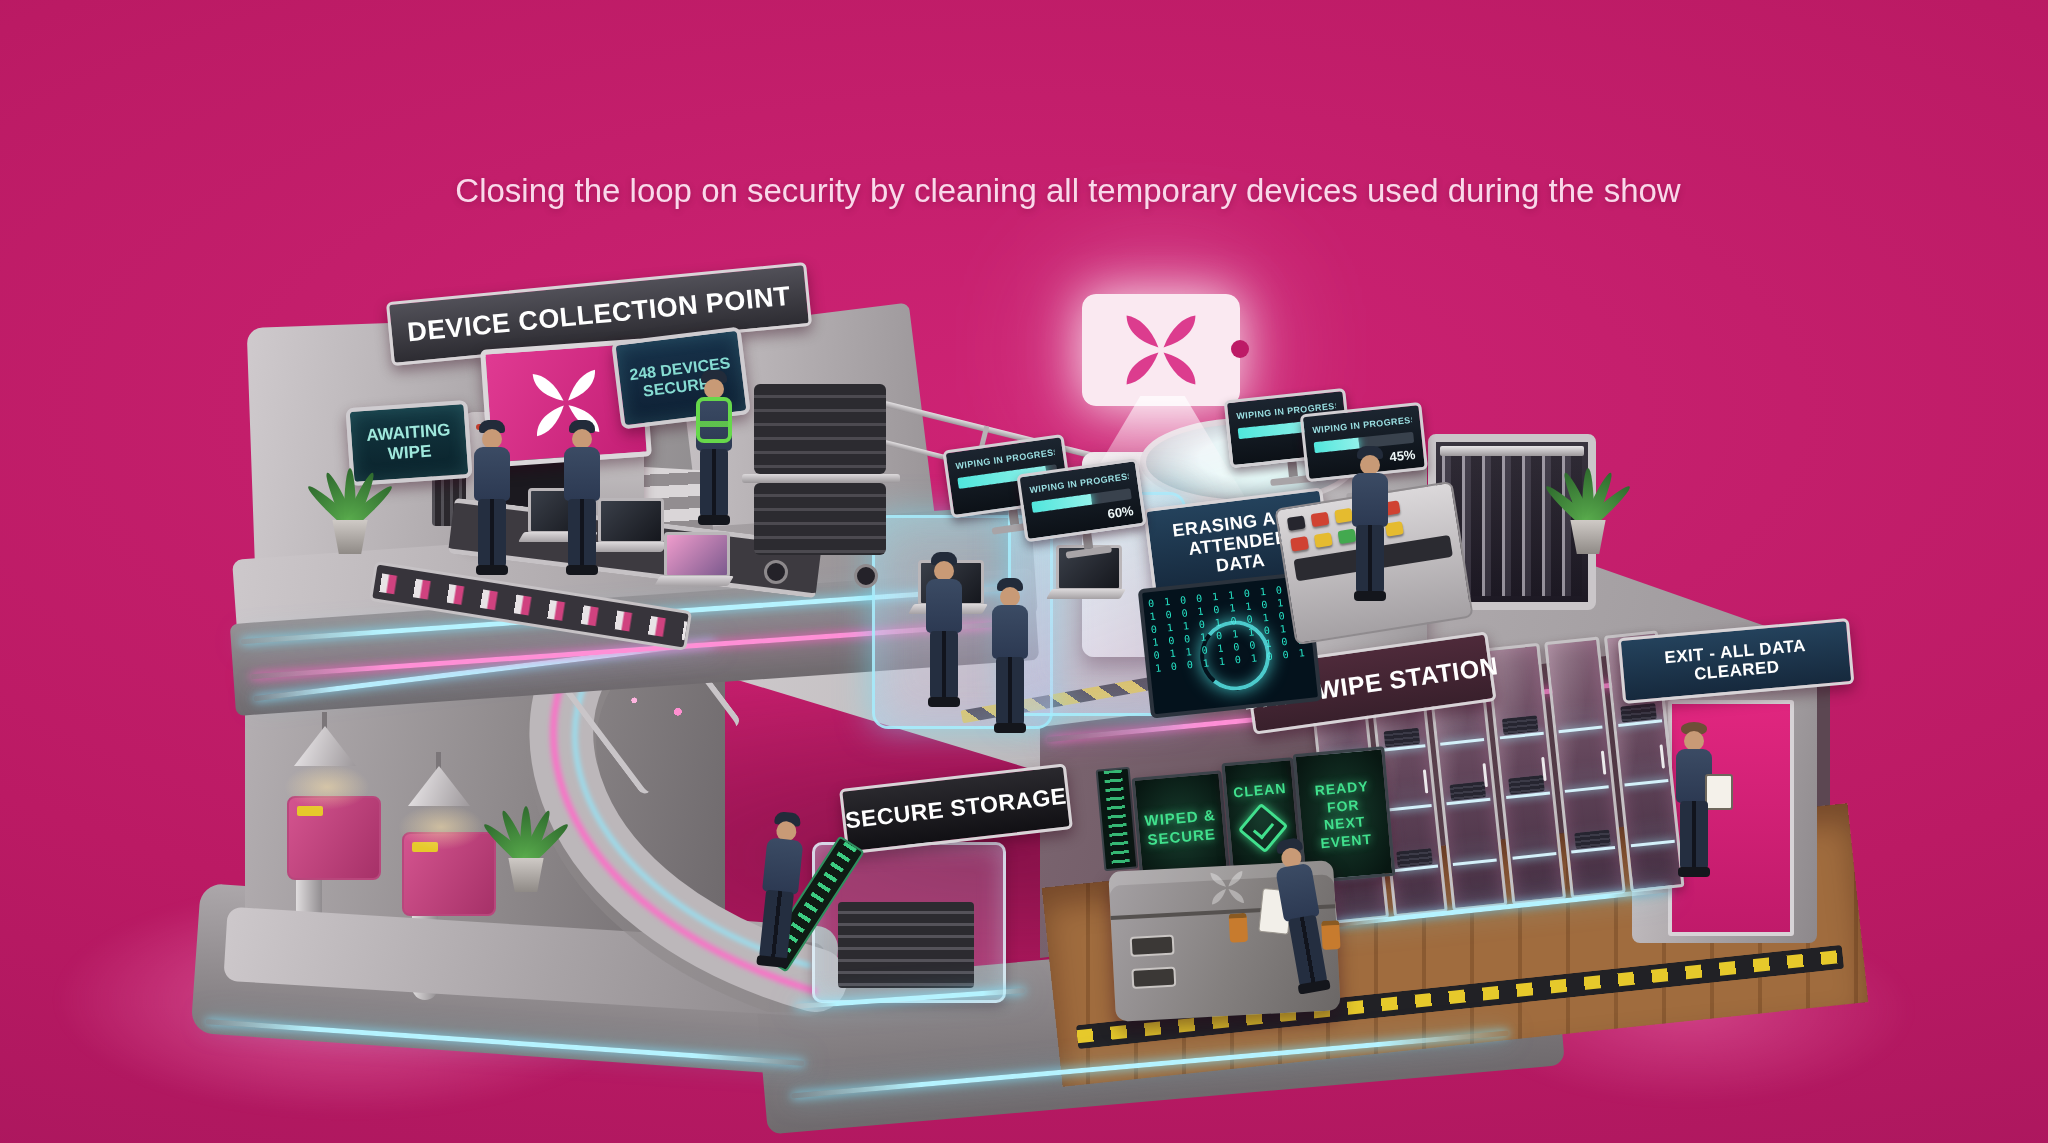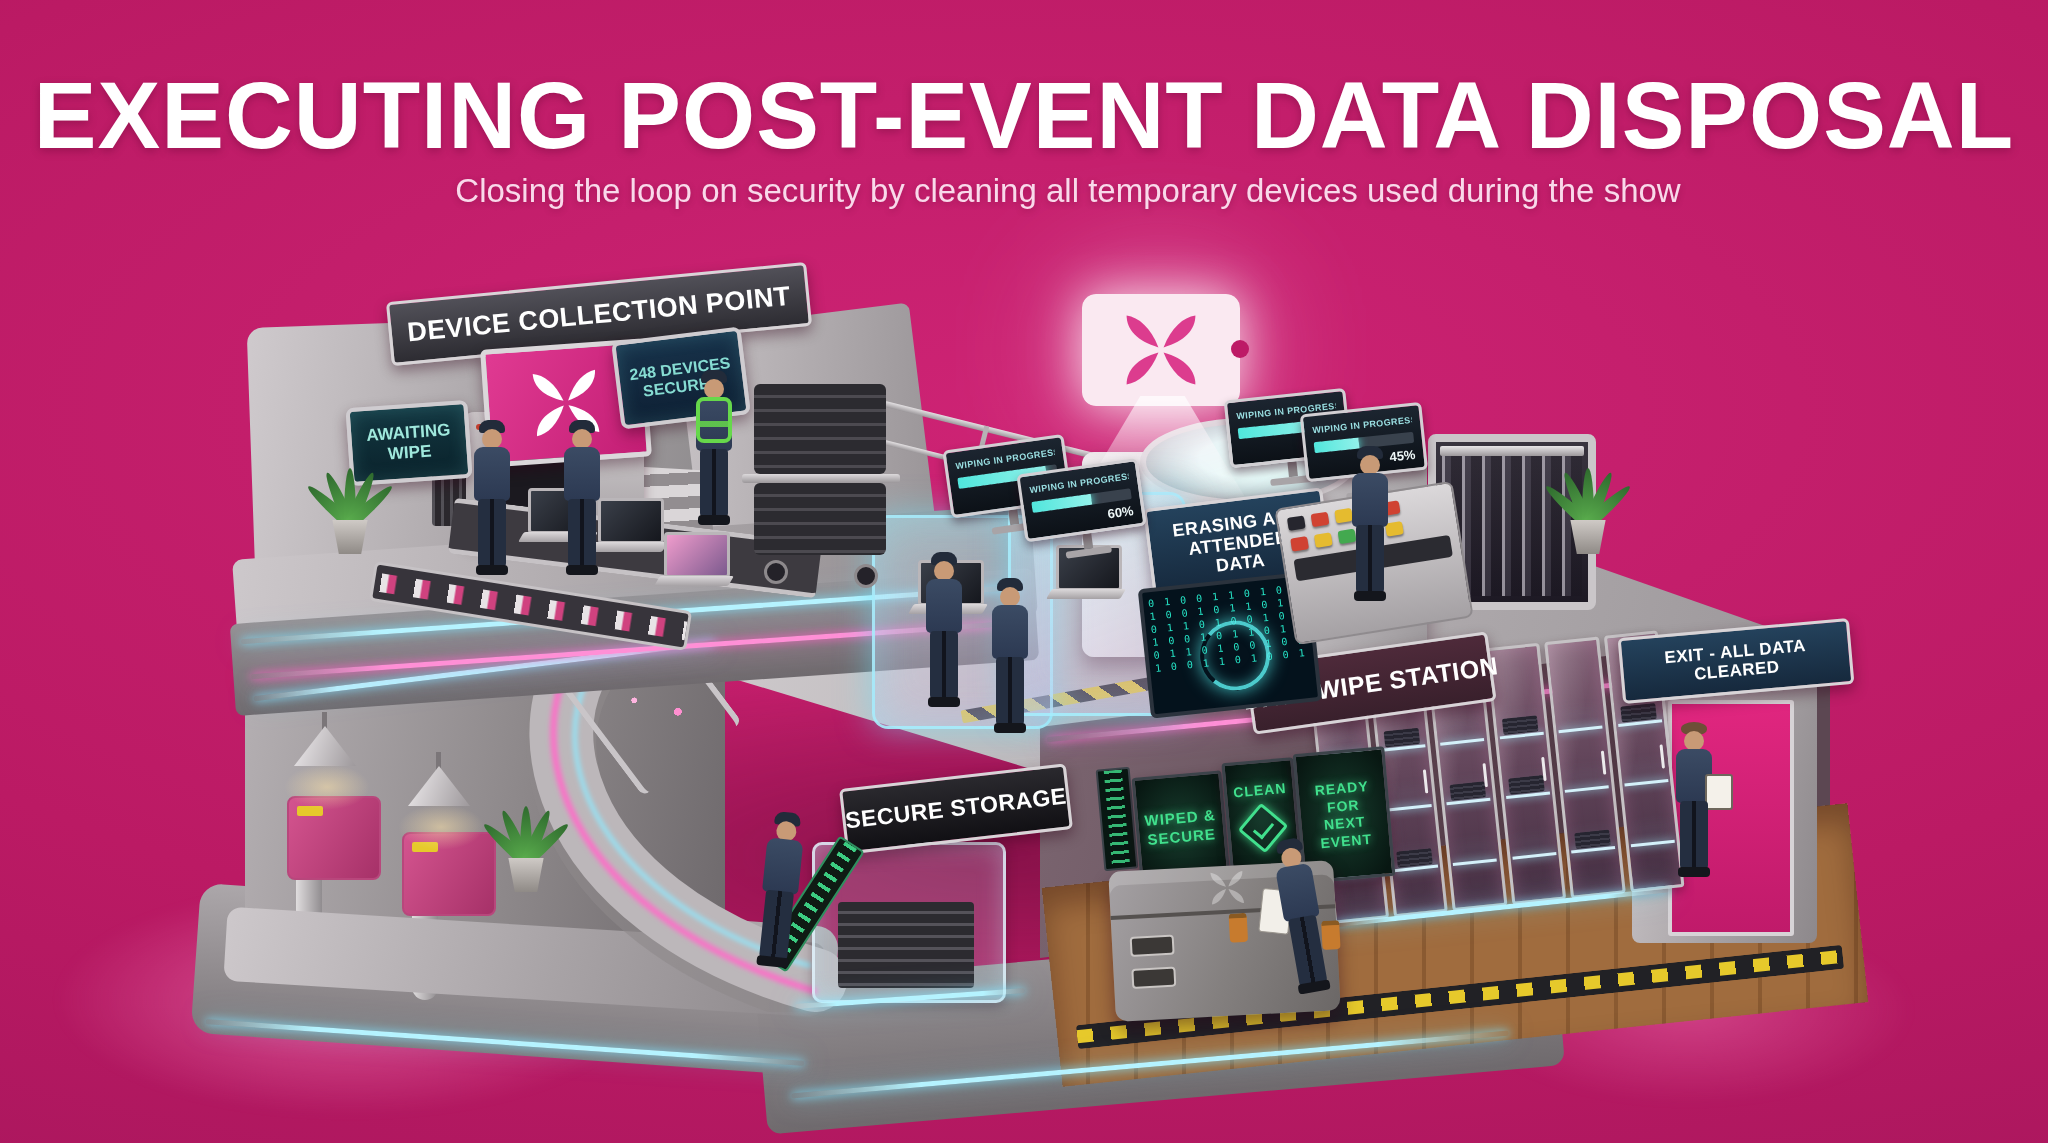--- a/index.html
+++ b/index.html
@@ -138,21 +138,20 @@
 
 <div id="stage">
 
   <div class="abs" style="left:170px;top:580px;width:1680px;height:500px;z-index:1;
        background:radial-gradient(55% 50% at 50% 55%,rgba(70,5,38,.45),rgba(70,5,38,0) 75%);filter:blur(8px);"></div>
   <div class="abs" style="left:-60px;top:840px;width:820px;height:320px;z-index:1;
        background:radial-gradient(50% 50%,rgba(255,150,205,.5),rgba(255,150,205,0) 72%);filter:blur(6px);"></div>
   <div class="abs" style="left:1380px;top:880px;width:620px;height:260px;z-index:1;
        background:radial-gradient(50% 50%,rgba(255,140,200,.35),rgba(255,140,200,0) 72%);filter:blur(6px);"></div>
 
-  <div class="title">EXECUTING POST-EVENT DATA DISPOSAL</div>
   <div class="subtitle">Closing the loop on security by cleaning all temporary devices used during the show</div>
 
   <div class="abs" style="left:195px;top:905px;width:640px;height:150px;z-index:2;
        transform:rotate(4deg);border-radius:22px;background:linear-gradient(#aca7aa,#7d787b);"></div>
   <div class="neonc" style="left:205px;top:1040px;width:600px;transform:rotate(4deg);"></div>
   <div class="abs" style="left:760px;top:950px;width:800px;height:150px;z-index:2;
        transform:rotate(-5deg);border-radius:14px;background:linear-gradient(#948f92,#6f6a6d);"></div>
   <div class="neonc" style="left:790px;top:1062px;width:720px;transform:rotate(-5deg);"></div>
 
   <div class="abs" style="left:245px;top:635px;width:480px;height:330px;z-index:3;

